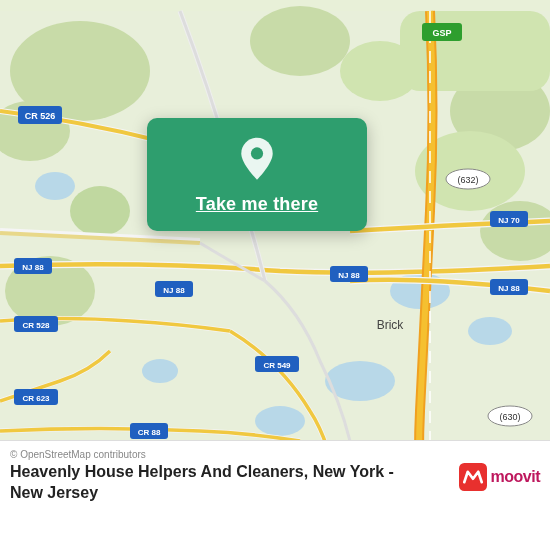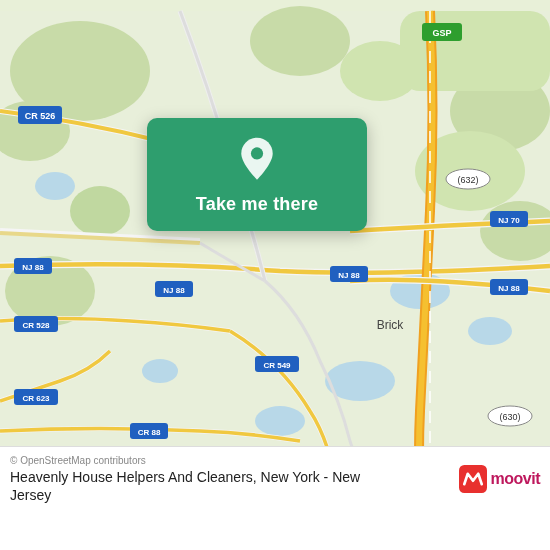--- a/index.html
+++ b/index.html
@@ -220,27 +220,27 @@
 
     <text x="390" y="318" text-anchor="middle" font-size="12" fill="#444" font-weight="500">Brick</text>
   </svg>
 
   <div id="take-me-there-card">
     <svg id="location-pin-icon" viewBox="0 0 48 55" xmlns="http://www.w3.org/2000/svg">
 
       <path d="M24 2 C14 2 6 10 6 20 C6 32 24 50 24 50 C24 50 42 32 42 20 C42 10 34 2 24 2 Z" fill="white" opacity="0.9"></path>
       <circle cx="24" cy="20" r="7" fill="#2e9e6e"></circle>
     </svg>
-    <span id="take-me-there-label" style="color:white;font-size:18px;font-weight:600;">Take me there</span>
+    <span id="take-me-there-label" style="color:white;font-size:18px;font-weight:600;text-decoration:underline;">Take me there</span>
   </div>
 
   <div id="bottom-bar">
     <div id="bottom-left">
       <span id="copyright-text" style="font-size:10px;color:#888;">© OpenStreetMap contributors</span>
-      <span id="location-name" style="font-size:14px;color:#222;font-weight:400;line-height:1.3;max-width:390px;">Heavenly House Helpers And Cleaners, New York - New Jersey</span>
+      <span id="location-name" style="font-size:16px;color:#222;font-weight:700;line-height:1.3;max-width:390px;">Heavenly House Helpers And Cleaners, New York - New Jersey</span>
     </div>
     <div id="moovit-logo">
 
       <svg id="moovit-icon" width="32" height="32" viewBox="0 0 32 32" xmlns="http://www.w3.org/2000/svg">
         <rect width="32" height="32" rx="6" fill="#e8302e"></rect>
         <path d="M6 22 L10 10 L16 18 L22 10 L26 22" stroke="white" stroke-width="3" fill="none" stroke-linejoin="round" stroke-linecap="round"></path>
       </svg>
       <span id="moovit-text" style="font-size:16px;font-weight:700;color:#be185d;letter-spacing:-0.5px;">moovit</span>
     </div>
   </div>

